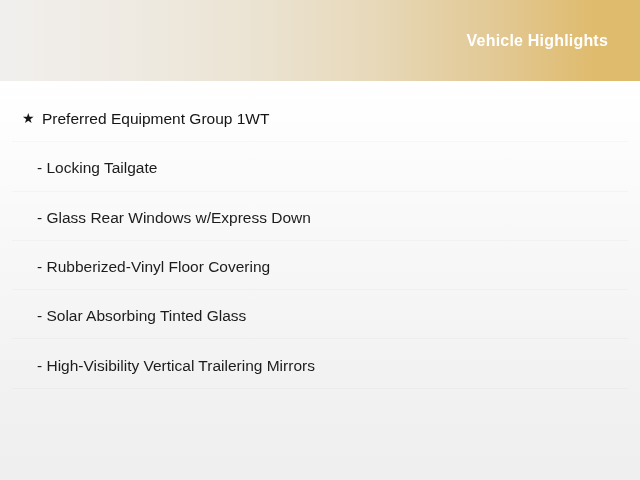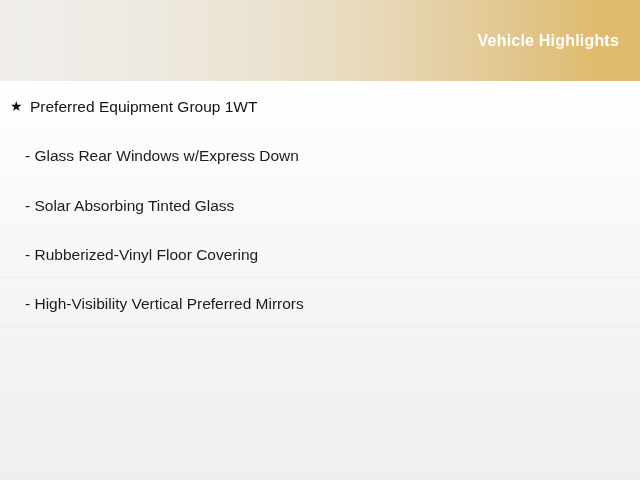--- a/index.html
+++ b/index.html
@@ -34,21 +34,21 @@
         #ebe3d2 40%,
         #e7d9ba 58%,
         #e2c893 78%,
         #dfbb6d 93%,
         #debc6d 100%);
     box-sizing: border-box;
   }
 
   #header-title {
     position: absolute;
-    right: 21px;
+    right: 32px;
     top: 50%;
     transform: translateY(-50%);
     color: #ffffff;
     font-size: 16px;
     font-weight: bold;
     letter-spacing: 0.2px;
     white-space: nowrap;
     line-height: 1;
   }
 
@@ -65,21 +65,21 @@
         #fafafa 28%,
         #f7f7f7 45%,
         #f4f4f4 62%,
         #f1f1f1 80%,
         #efefef 100%);
     overflow: hidden;
   }
 
   #highlights-list {
     margin: 0;
-    padding: 0;
+    padding: 12px;
     list-style: none;
   }
 
   .hl-row {
     position: relative;
     height: 49.3px;
     line-height: 49.3px;
     box-sizing: border-box;
     border-bottom: 1px solid rgba(0,0,0,0.022);
     white-space: nowrap;
@@ -120,20 +120,21 @@
 
 <div id="panel">
 
   <div id="header">
     <div id="header-title">Vehicle Highlights</div>
   </div>
 
   <div id="body">
     <ul id="highlights-list">
         <li class="hl-row level-0"><span class="star-bullet">★</span><span class="hl-text">Preferred Equipment Group 1WT</span></li>
+        <li class="hl-row level-1"><span class="hl-text">- Locking Tailgate</span></li>
         <li class="hl-row level-1"><span class="hl-text">- Glass Rear Windows w/Express Down</span></li>
+        <li class="hl-row level-1"><span class="hl-text">- Rubberized-Vinyl Floor Covering</span></li>
         <li class="hl-row level-1"><span class="hl-text">- Solar Absorbing Tinted Glass</span></li>
-        <li class="hl-row level-1"><span class="hl-text">- Rubberized-Vinyl Floor Covering</span></li>
-        <li class="hl-row level-1"><span class="hl-text">- High-Visibility Vertical Preferred Mirrors</span></li>
+        <li class="hl-row level-1"><span class="hl-text">- High-Visibility Vertical Trailering Mirrors</span></li>
       </ul>
   </div>
 
 </div>
 
 </body></html>

